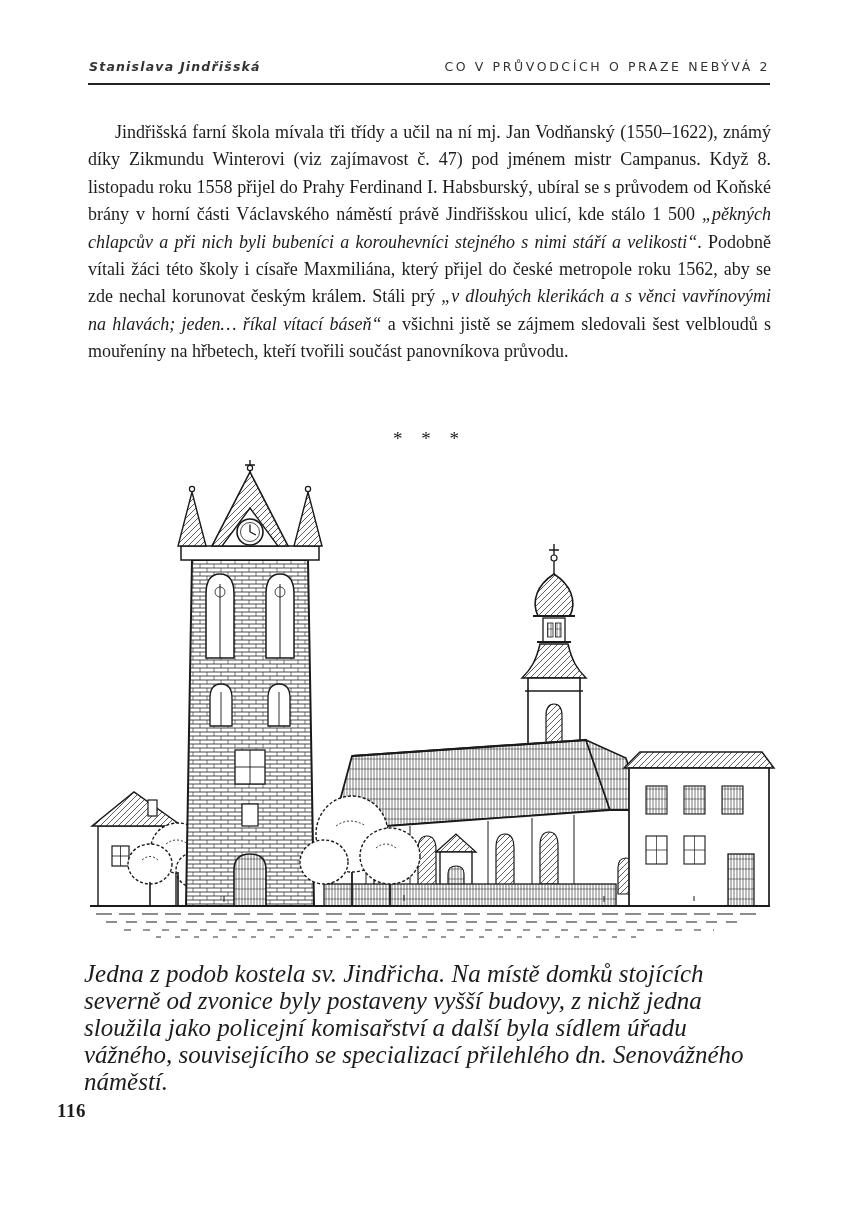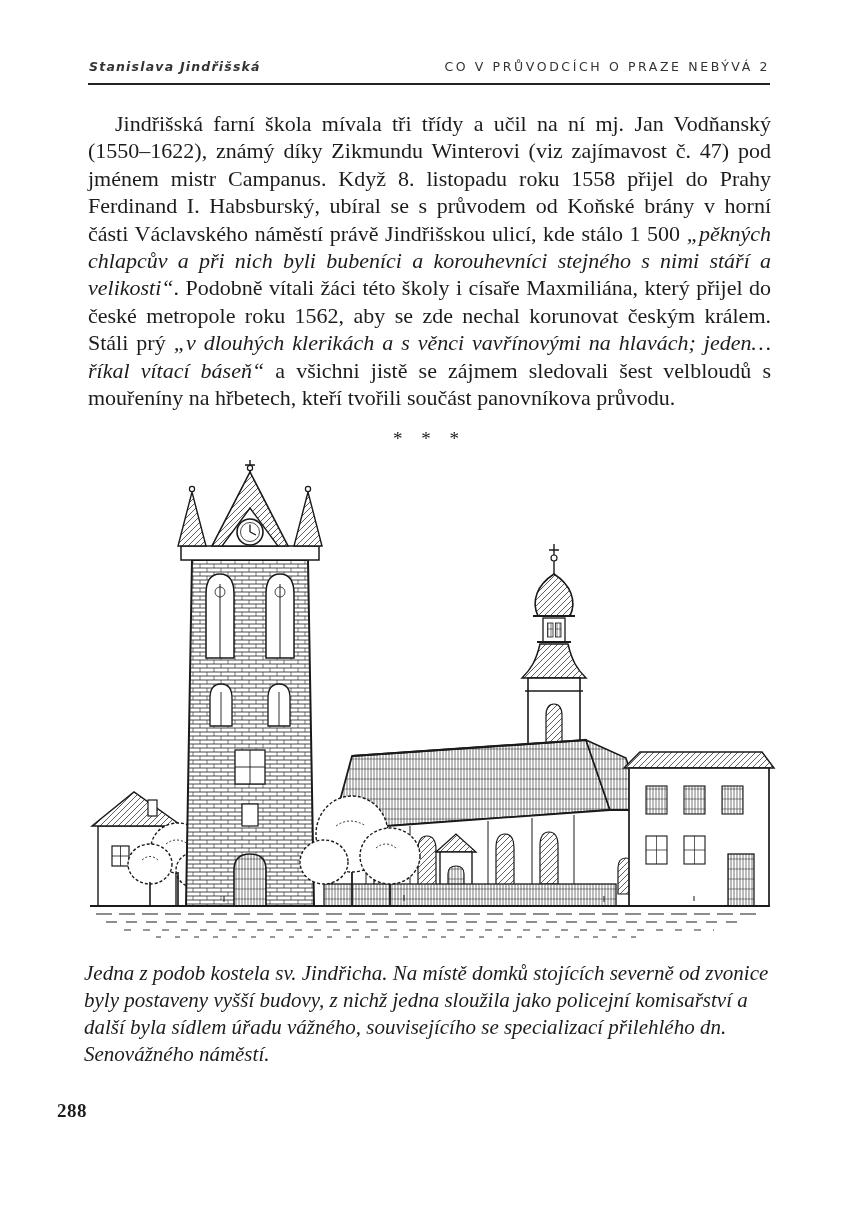--- a/index.html
+++ b/index.html
@@ -14,33 +14,33 @@
     display:flex; justify-content:space-between; align-items:baseline;
     font-family:"DejaVu Sans","Liberation Sans",sans-serif; font-size:12.5px; color:#333;
   }
   .running-head .author { font-weight:bold; font-style:italic; letter-spacing:1.2px; }
   .running-head .book-title { letter-spacing:2.6px;margin-left:44px; }
   .head-rule {
     position:absolute; top:83px; left:88px; width:682px; height:0;
     border:0; border-top:2.6px solid #222;
   }
   .body-text {
-    position:absolute; top:110px; left:88px; width:683px;
-    font-size:22px; line-height:27.4px; text-align:justify; text-indent:27px;
+    position:absolute; top:119px; left:88px; width:683px;
+    font-size:18px; line-height:27.4px; text-align:justify; text-indent:27px;
   }
   .seg.italic { font-style:italic; }
   .separator {
     position:absolute; top:428px; left:88px; width:683px;
     text-align:center; font-size:19px; letter-spacing:7px;
   }
   figure.illustration-figure { position:absolute; top:458px; left:84px; width:692px; }
   svg.illustration { display:block; width:692px; height:486px; }
   figcaption.caption {
     margin-top:16px; width:688px; font-style:italic;
-    font-size:21px; line-height:27px; text-align:left; color:#1c1c1c;
+    font-size:25px; line-height:27px; text-align:left; color:#1c1c1c;
   }
   .page-number {
     position:absolute; top:1100px; left:57px;
     font-weight:bold; font-size:19px; letter-spacing:0.5px;
   }
 </style>
 </head>
 <body>
 
 <div class="page">
@@ -179,15 +179,15 @@
         <path d="M22,464 H662" stroke-width="1" stroke-dasharray="11 9"></path>
         <path d="M40,472 H630" stroke-width="0.9" stroke-dasharray="7 12"></path>
         <path d="M72,479 H560" stroke-width="0.9" stroke-dasharray="5 14"></path>
         <path d="M140,444 v-6 M320,443 v-6 M520,444 v-6 M610,443 v-5" stroke-width="1"></path>
       </g>
     </svg>
 
     <figcaption class="caption">Jedna z podob kostela sv. Jindřicha. Na místě domků stojících severně od zvonice byly postaveny vyšší budovy, z nichž jedna sloužila jako policejní komisařství a další byla sídlem úřadu vážného, souvisejícího se specializací přilehlého dn. Senovážného náměstí.</figcaption>
   </figure>
 
-  <div class="page-number">288</div>
+  <div class="page-number">116</div>
 
 </div>
 
 </body></html>

